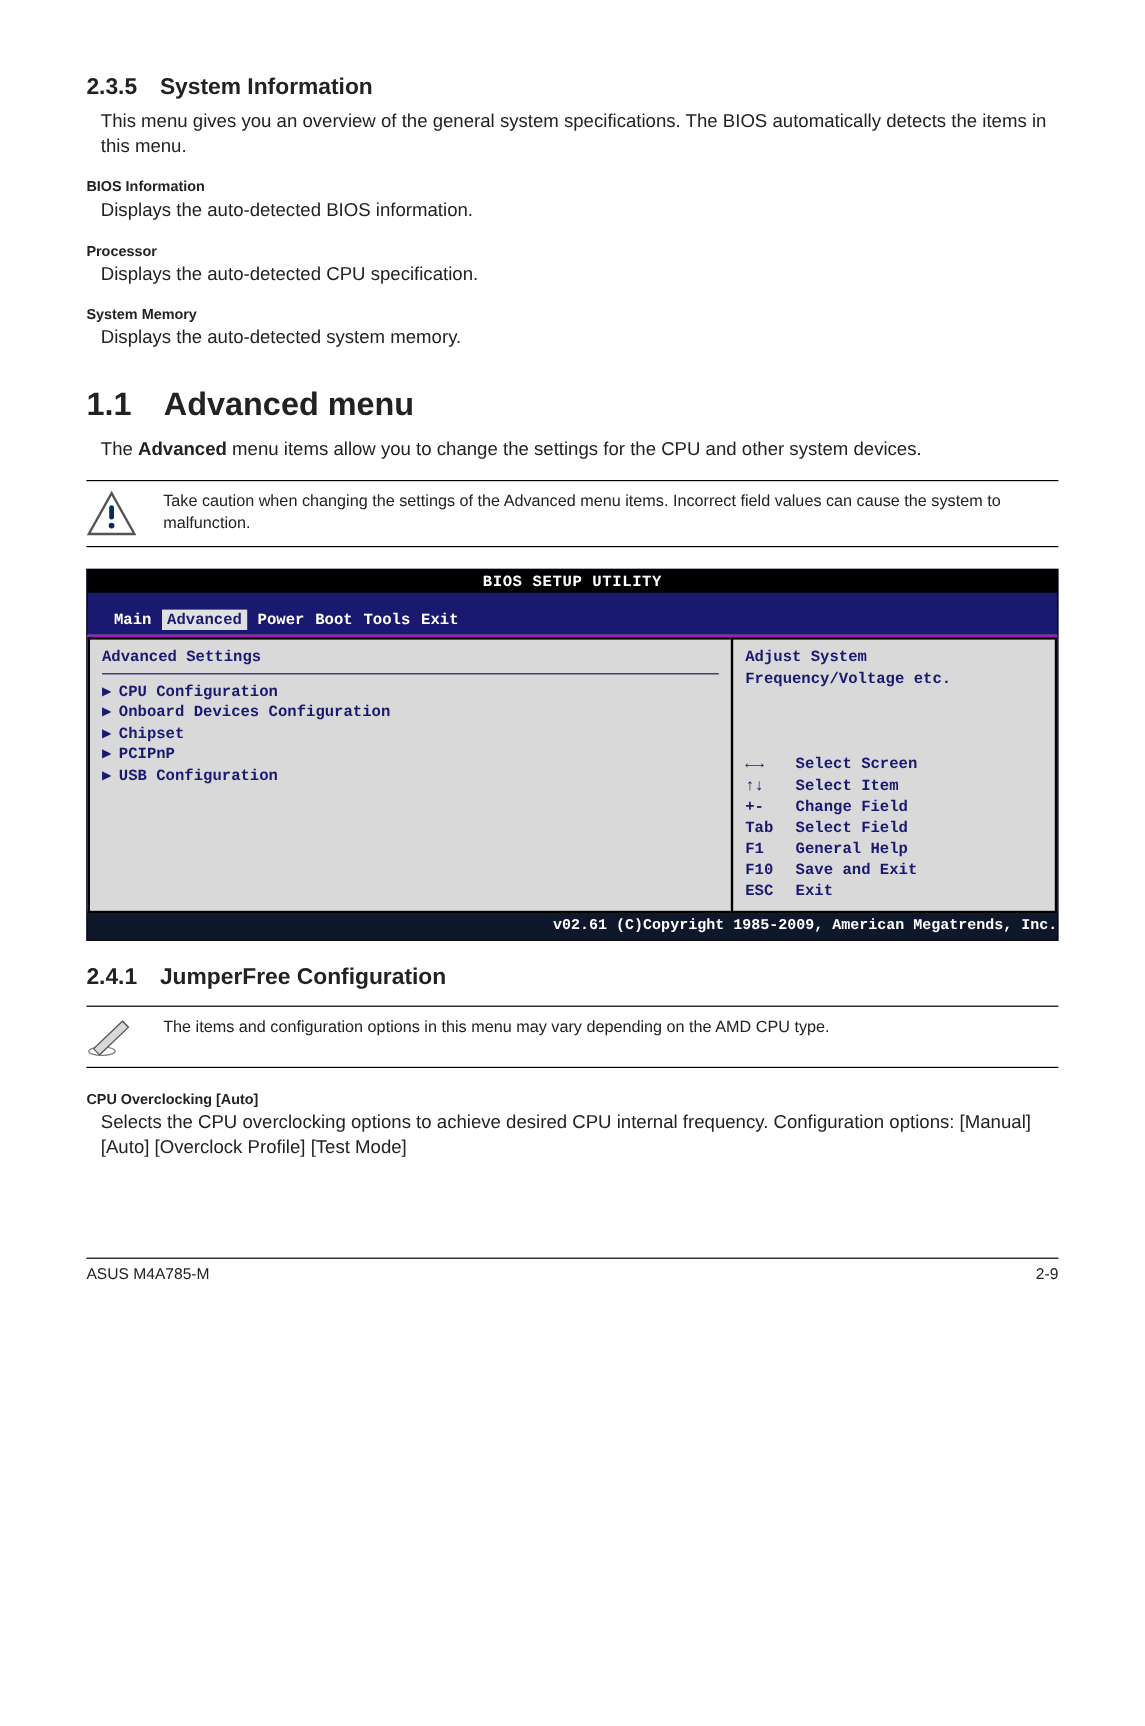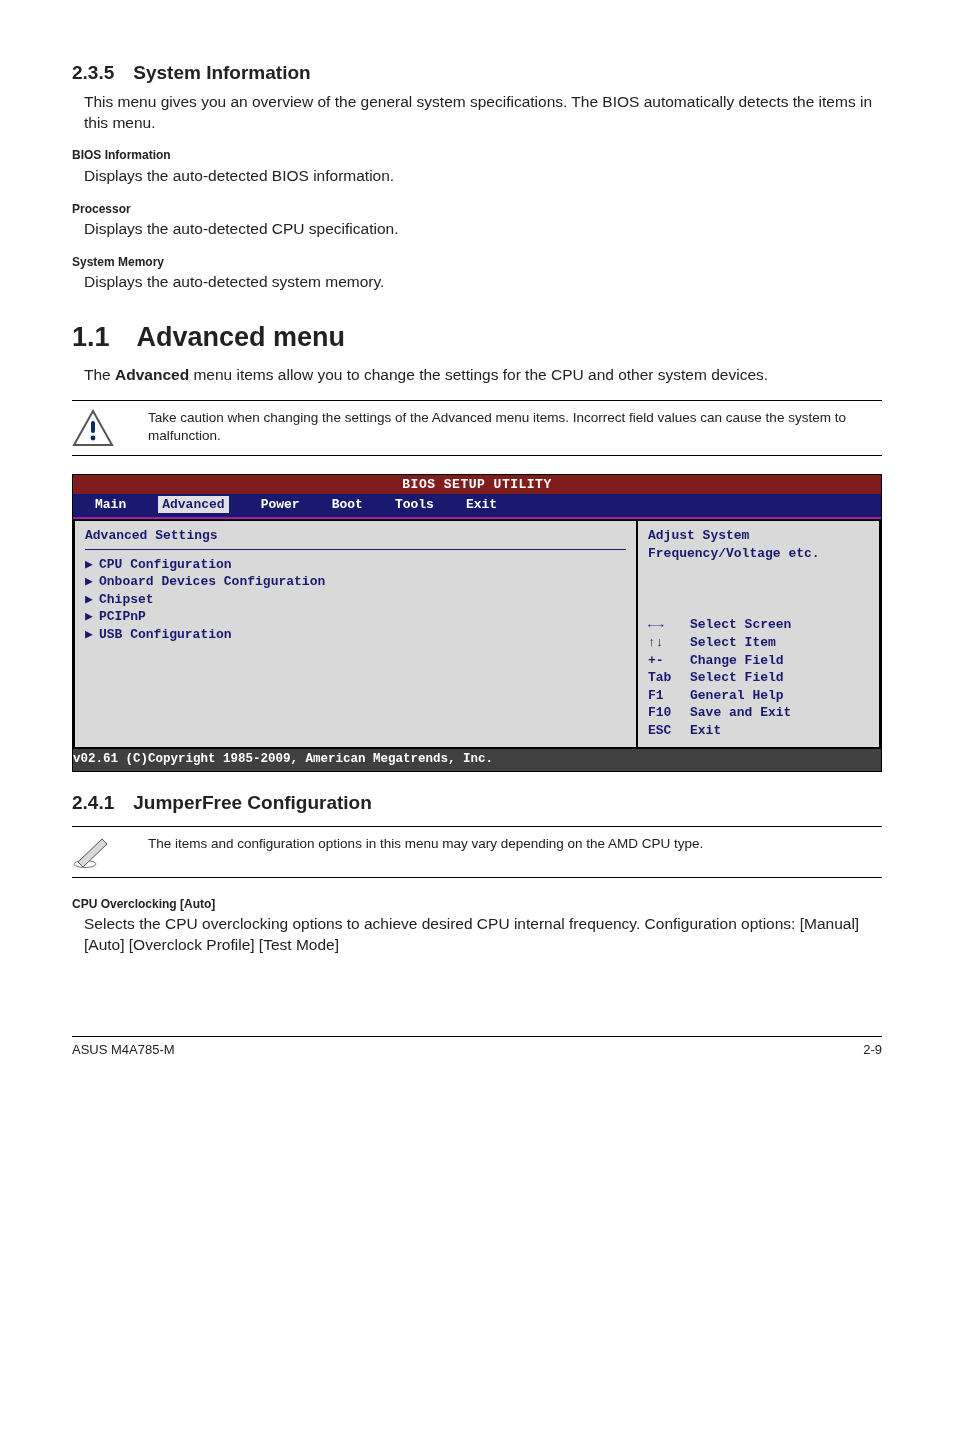--- a/index.html
+++ b/index.html
@@ -28,46 +28,47 @@
     font-size: 12px;
     margin: 6px 0 2px 0;
   }
   .warn-row, .note-row {
     display: flex;
     align-items: flex-start;
     border-top: 1px solid #000;
     border-bottom: 1px solid #000;
     padding: 8px 0;
     margin: 10px 0 18px 0;
-    gap: 34px;
+    gap: 22px;
   }
   .warn-row .txt, .note-row .txt { font-size: 13.5px; line-height: 1.3; flex: 1; }
   .note-row { border-top: 1px solid #000; border-bottom: 1px solid #000; }
   .bios-box {
     background: #191970; 
     color: #fff;
     font-family: "Courier New", monospace;
     font-size: 13px;
     border: 1px solid #000;
     margin: 0 0 18px 0;
   }
   .bios-title {
     text-align: center;
     color: #fff;
-    background: #7f1d1d;
+    background: #000000;
     padding: 1px 0 0 0;
     font-weight: bold;
     letter-spacing: .5px;
   }
   .bios-menubar {
     background: #191970;
     display: flex;
     padding: 2px 22px 4px 22px;
     font-weight: bold;
-    gap: 32px;
+    gap: 9px;
+    margin-top: 12px;
   }
   .bios-menubar span { color: #fff; }
   .bios-menubar .sel {
     background: #e0e0e0;
     color: #191970;
     padding: 0 4px;
   }
   .bios-body {
     display: flex;
     background: #d9d9d9;
@@ -86,37 +87,37 @@
   .bios-left .heading { color: #191970; font-weight: bold; }
   .bios-left hr {
     border: none;
     border-top: 1.5px solid #191970;
     margin: 4px 0 6px 0;
   }
   .bios-item { color: #191970; }
   .bios-item.sel { color: #fff; }
   .bios-item .tri { display: inline-block; width: 14px; }
   .bios-right {
-    width: 245px;
+    width: 272px;
     border: 2px solid #000;
     padding: 6px 8px 8px 10px;
     color: #191970;
     font-weight: bold;
     box-sizing: border-box;
     display: flex;
     flex-direction: column;
     justify-content: space-between;
   }
   .bios-help div { display: flex; gap: 8px; }
   .bios-help .key { width: 34px; color: #191970; }
   .bios-help .lbl { color: #191970; }
   .bios-footer {
-    background: #404040;
+    background: #0f172a;
     color: #fff;
-    text-align: left;
+    text-align: right;
     font-weight: bold;
     padding: 2px 0 3px 0;
     font-size: 12.5px;
   }
   .page-footer {
     display: flex;
     justify-content: space-between;
     border-top: 1px solid #000;
     margin-top: 80px;
     padding-top: 4px;

